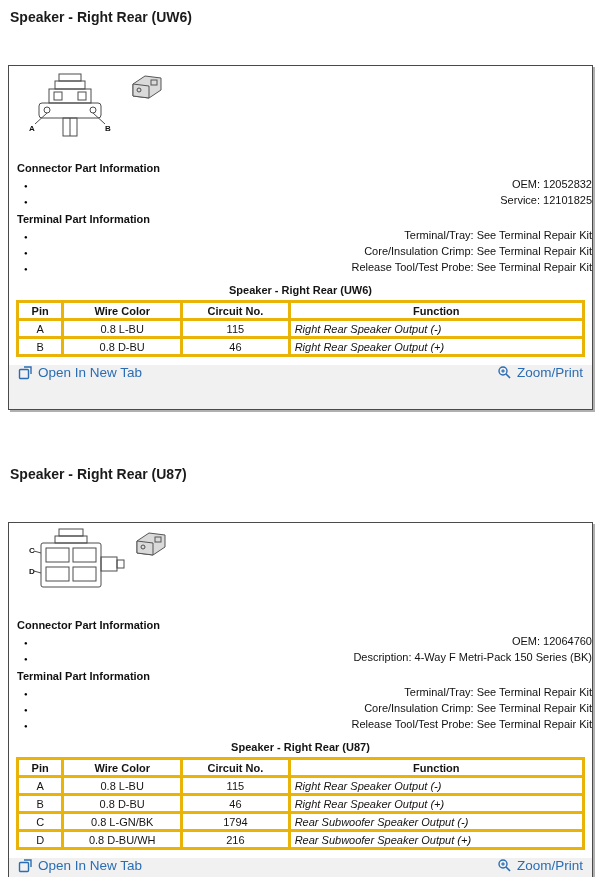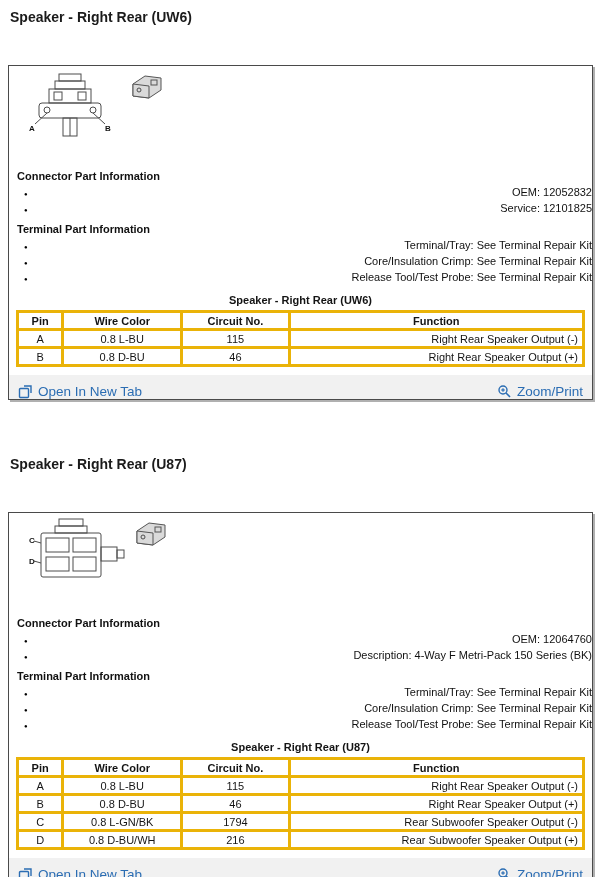--- a/index.html
+++ b/index.html
@@ -16,45 +16,45 @@
   .card {
     margin: 40px 10px 0 8px;
     border: 1px solid #4a4a4a;
     box-shadow: 2px 2px 0 0 #b0b0b0;
     background: #ffffff;
   }
   .diagram-area { height: 92px; padding: 4px 0 0 6px; position: relative; }
   .diagram-area svg { display: block; }
   .info-title {
     font-size: 11px; font-weight: bold; color: #111;
-    margin: 8px 0 2px 8px;
+    margin: 0 0 2px 8px;
   }
   ul.bullet-list { list-style: none; margin: 4px 0 6px 0; padding: 0 0 0 28px; text-align: right; }
   ul.bullet-list li {
     position: relative; font-size: 11px; line-height: 13px; margin: 3px 0; color: #111;
   }
   ul.bullet-list li::before {
     content: "\25CF"; position: absolute; left: -13px; top: 2px;
     font-size: 6px; color: #000;
   }
   .table-wrap { margin: 10px 7px 0 7px; }
   .table-title {
     text-align: center; font-size: 11px; font-weight: bold; margin-bottom: 4px;
   }
   table.pinout { width: 100%; border-collapse: collapse; font-size: 11px; }
   table.pinout th, table.pinout td {
     border: 3px solid #eab308; padding: 1px 4px; height: 13px; vertical-align: middle;
   }
   table.pinout th { font-weight: bold; text-align: center; background: #fff; }
   td.c { text-align: center; }
-  td.l { text-align: right; padding-left: 6px; }
+  td.l { text-align: left; padding-left: 6px; font-style: italic; }
   col.pin { width: 8%; } col.wire { width: 21%; } col.circ { width: 19%; } col.fn { width: 52%; }
   .card-footer {
-    margin-top: 8px; background: #f1f1f1; height: 24px;
-    display: flex; align-items: flex-end; justify-content: space-between;
+    margin-top: 8px; background: #f1f1f1; height: 44px;
+    display: flex; align-items: flex-start; justify-content: space-between;
     padding: 0 9px;
   }
   a.footer-link {
     display: inline-flex; align-items: center; gap: 5px;
     color: #2b6db3; font-size: 13.5px; text-decoration: none; cursor: pointer;
   }
   .stroke { fill: none; stroke: #4d4d4d; stroke-width: 1; }
   .fillgray { fill: #dadada; stroke: #555; stroke-width: 1; }
   .pin-letter { font-family: "Liberation Sans", sans-serif; font-size: 8px; font-weight: bold; fill: #111; }
 </style>

